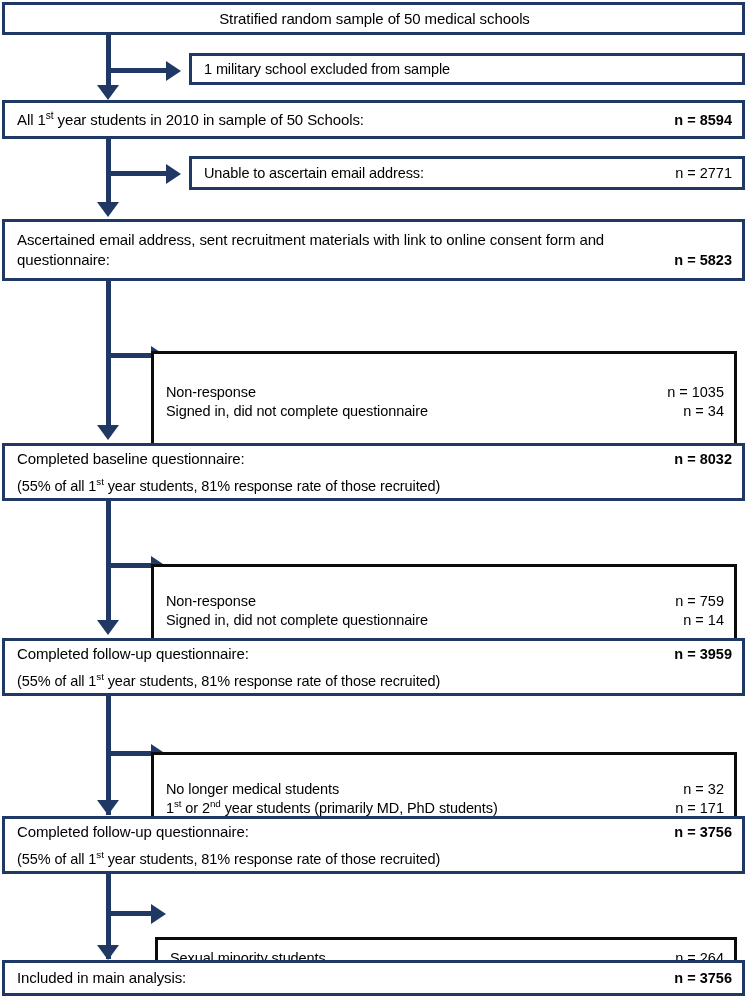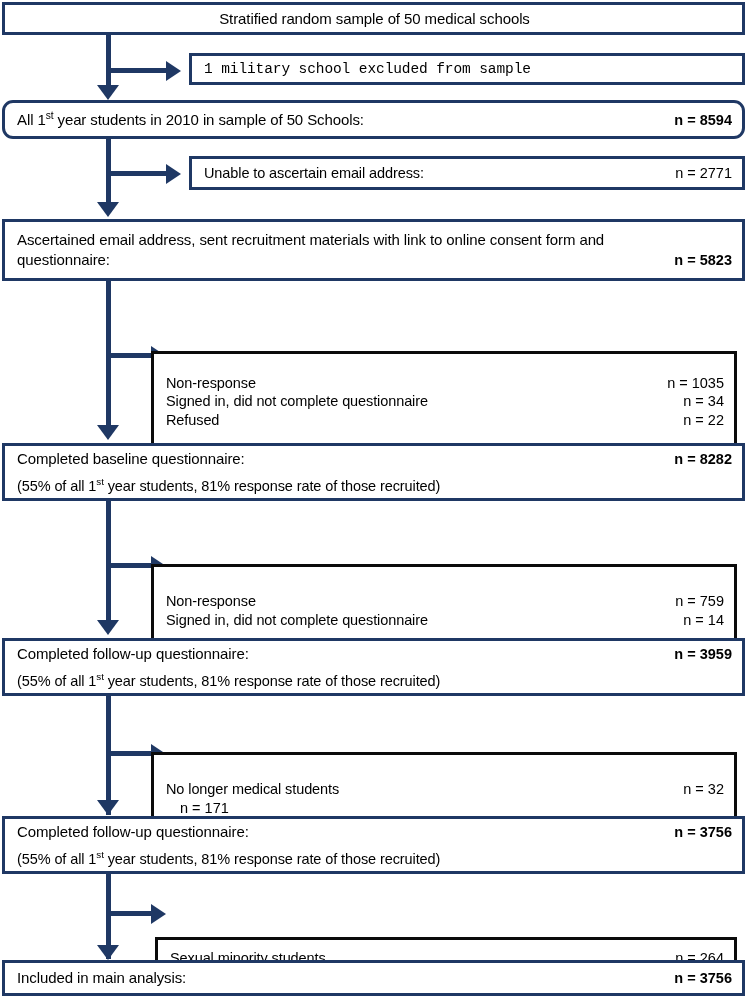--- a/index.html
+++ b/index.html
@@ -99,27 +99,27 @@
       <span class="lbl t-title">Stratified random sample of 50 medical schools</span>
     </div>
   </div>
 
   <div class="vline" style="left:106px; top:35px; width:5px; height:58px;"></div>
   <div class="arrow-down" style="left:97px; top:85px;"></div>
 
   <div class="hline" style="left:106px; top:68px; width:62px;"></div>
   <div class="arrow-right" style="left:166px; top:61px;"></div>
 
-  <div class="box excl-box-navy" style="left:189px; top:53px; width:556px; height:32px;font-family:Liberation Mono, monospace;">
+  <div class="box excl-box-navy" style="left:189px; top:53px; width:556px; height:32px;">
     <div class="row">
       <span class="lbl t-plain">1 military school excluded from sample</span>
     </div>
   </div>
 
-  <div class="box main-box" style="left:2px; top:100px; width:743px; height:39px;border-radius:11px;">
+  <div class="box main-box" style="left:2px; top:100px; width:743px; height:39px;">
     <div class="row">
       <span class="lbl t-title"><span>All 1</span><sup>st</sup><span> year students in 2010 in sample of 50 Schools:</span></span>
       <span class="val t-val-bold">n = 8594</span>
     </div>
   </div>
 
   <div class="vline" style="left:106px; top:139px; width:5px; height:68px;"></div>
   <div class="arrow-down" style="left:97px; top:202px;"></div>
 
   <div class="hline" style="left:106px; top:171px; width:62px;"></div>
@@ -150,30 +150,26 @@
 
   <div class="box excl-box" style="left:151px; top:303px; width:586px; height:101px;">
     <div class="row">
       <span class="lbl t-plain">Non-response</span>
       <span class="val t-val">n = 1035</span>
     </div>
     <div class="row">
       <span class="lbl t-plain">Signed in, did not complete questionnaire</span>
       <span class="val t-val">n = 34</span>
     </div>
-    <div class="row">
-      <span class="lbl t-plain">Refused</span>
-      <span class="val t-val">n = 22</span>
-    </div>
   </div>
 
   <div class="box main-box" style="left:2px; top:443px; width:743px; height:58px;">
     <div class="row">
       <span class="lbl t-title">Completed baseline questionnaire:</span>
-      <span class="val t-val-bold">n = 8282</span>
+      <span class="val t-val-bold">n = 8032</span>
     </div>
     <div class="row">
       <span class="lbl t-sub"><span>(55% of all 1</span><sup>st</sup><span> year students, 81% response rate of those recruited)</span></span>
     </div>
   </div>
 
   <div class="vline" style="left:106px; top:501px; width:5px; height:130px;"></div>
   <div class="arrow-down" style="left:97px; top:620px;"></div>
 
   <div class="hline" style="left:106px; top:563px; width:48px;"></div>
@@ -205,20 +201,21 @@
 
   <div class="hline" style="left:106px; top:751px; width:48px;"></div>
   <div class="arrow-right" style="left:151px; top:744px;"></div>
 
   <div class="box excl-box" style="left:151px; top:704px; width:586px; height:94px;">
     <div class="row">
       <span class="lbl t-plain">No longer medical students</span>
       <span class="val t-val">n = 32</span>
     </div>
     <div class="row">
+      <span class="lbl t-plain"><span>1</span><sup>st</sup><span> or 2</span><sup>nd</sup><span> year students (primarily MD, PhD students)</span></span>
       <span class="val t-val">n = 171</span>
     </div>
   </div>
 
   <div class="box main-box" style="left:2px; top:816px; width:743px; height:58px;">
     <div class="row">
       <span class="lbl t-title">Completed follow-up questionnaire:</span>
       <span class="val t-val-bold">n = 3756</span>
     </div>
     <div class="row">

